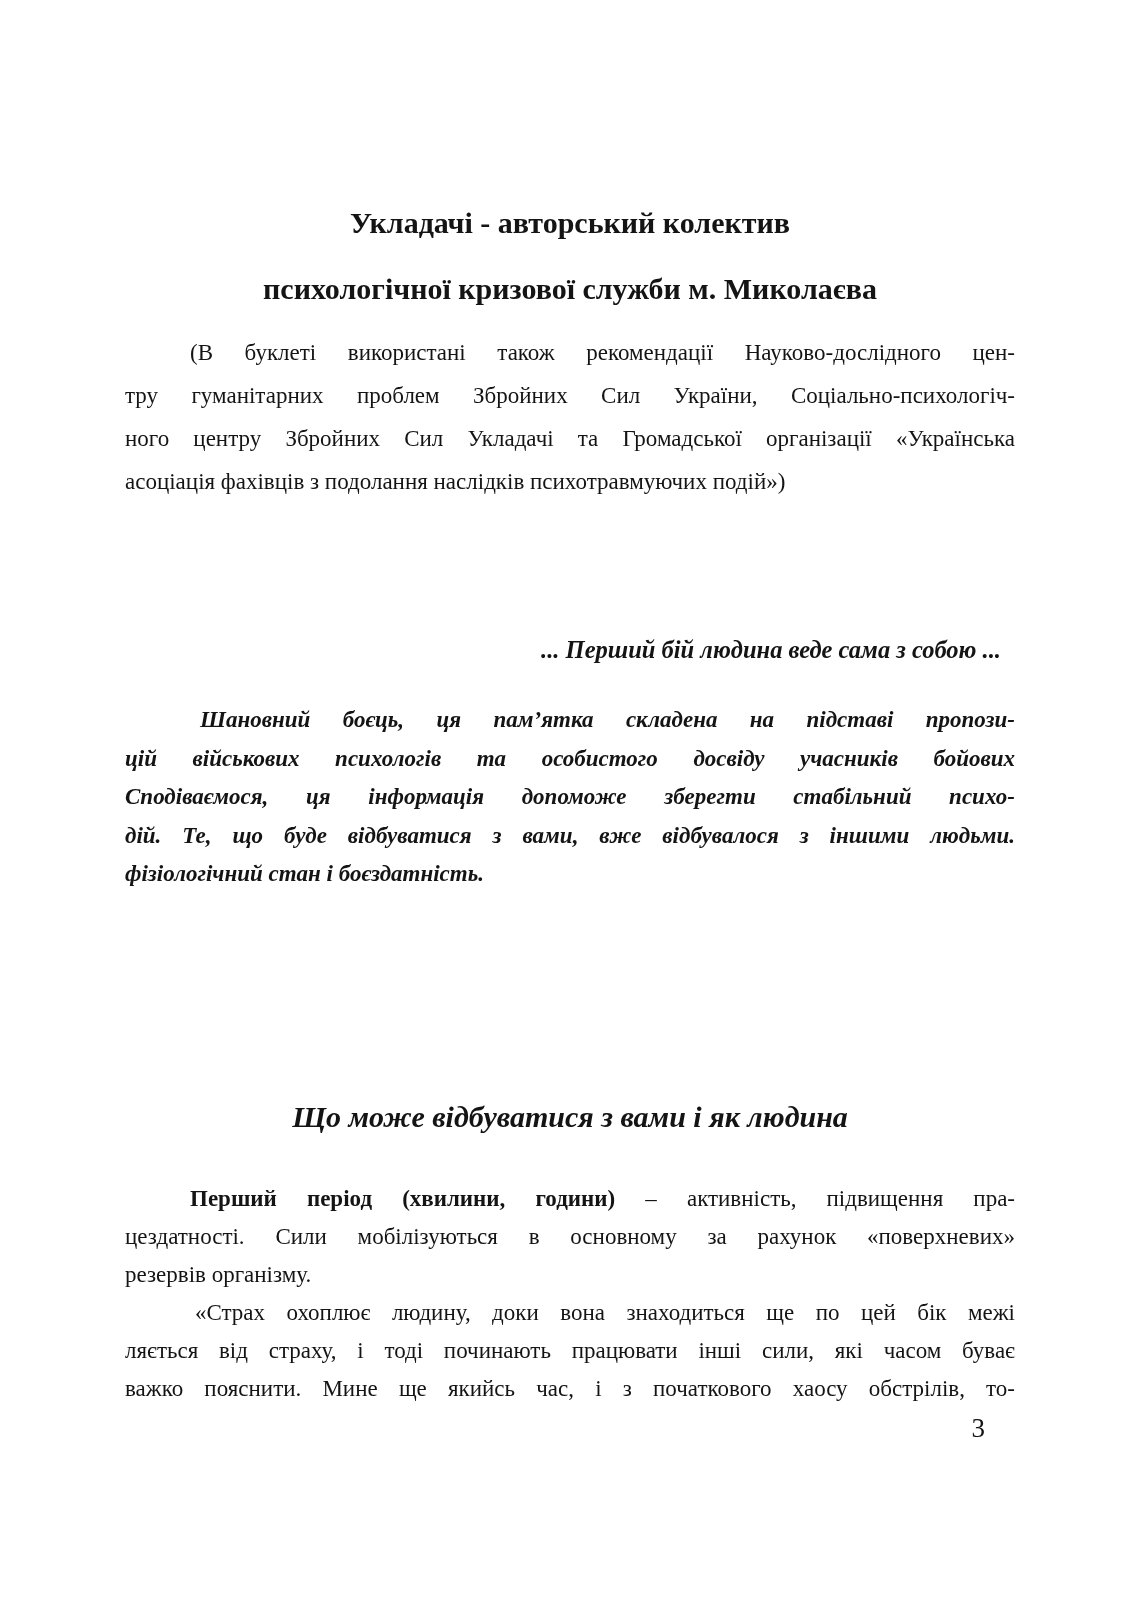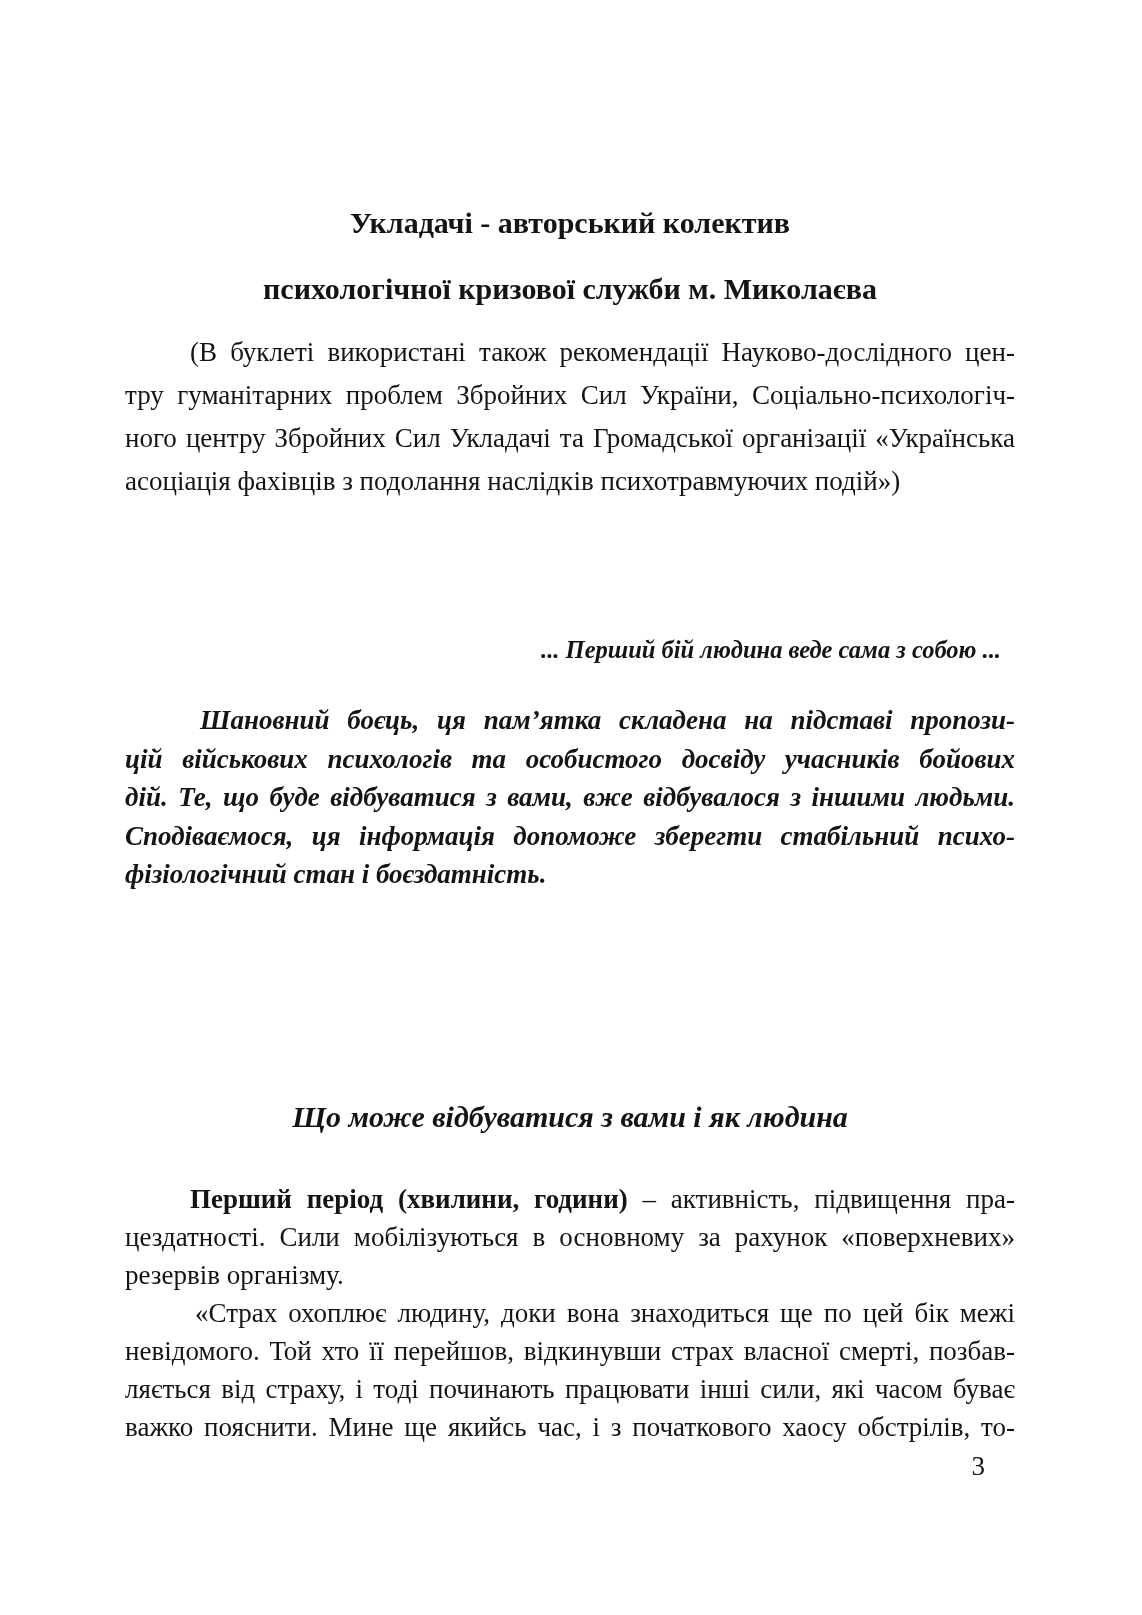--- a/index.html
+++ b/index.html
@@ -13,21 +13,21 @@
     font-family:"Liberation Serif","DejaVu Serif",serif;
     color:#141414;
     overflow:hidden;
   }
   .h{font-weight:bold;text-align:center;margin:0;}
   .t1{font-size:30px;line-height:36px;margin-top:205px;}
   .t2{font-size:30px;line-height:36px;margin-top:30px;}
   .t3{font-size:30px;line-height:46px;margin-top:200px;font-style:italic;}
   .t3b{font-size:30px;line-height:46px;margin-top:0;}
 
-  .para{margin:0;font-size:27px;}
+  .para{margin:0;font-size:23px;}
   .intro{margin-top:24px;line-height:43px;--ind:65px;}
   .address{margin-top:33px;line-height:38.5px;font-weight:bold;font-style:italic;--ind:75px;}
   .body1{margin-top:40px;line-height:38px;}
   .body2{margin-top:0;line-height:38px;--ind:70px;}
 
   .epigraph{
     margin-top:128px;
     font-size:24.5px;line-height:37px;
     font-weight:bold;font-style:italic;
     text-align:right;
@@ -60,37 +60,36 @@
       <div class="tline">тру гуманітарних проблем Збройних Сил України, Соціально-психологіч-</div>
       <div class="tline">ного центру Збройних Сил Укладачі та Громадської організації «Українська</div>
       <div class="tline last">асоціація фахівців з подолання наслідків психотравмуючих подій»)</div>
     </div>
 
   <div class="epigraph">... Перший бій людина веде сама з собою ...</div>
 
   <div class="para address ind">
       <div class="tline">Шановний боєць, ця пам’ятка складена на підставі пропози-</div>
       <div class="tline">цій військових психологів та особистого досвіду учасників бойових</div>
+      <div class="tline">Сподіваємося, ця інформація допоможе зберегти стабільний психо-</div>
       <div class="tline">дій. Те, що буде відбуватися з вами, вже відбувалося з іншими людьми.</div>
-      <div class="tline">Сподіваємося, ця інформація допоможе зберегти стабільний психо-</div>
       <div class="tline last">фізіологічний стан і боєздатність.</div>
     </div>
 
   <h2 class="h t3">Що може відбуватися з вами і як людина</h2>
 
   <div class="para body1">
     <div class="tline firstline"><b>Перший період (хвилини, години)</b><span> – активність, підвищення пра-</span></div>
     <div>
         <div class="tline">цездатності. Сили мобілізуються в основному за рахунок «поверхневих»</div>
         <div class="tline last">резервів організму.</div>
       </div>
   </div>
 
   <div class="para body2 ind alljust">
       <div class="tline">«Страх охоплює людину, доки вона знаходиться ще по цей бік межі</div>
-      <div class="tline">невідомого. Той хто її перейшов, відкинувши страх власної смерті, позбав-</div>
       <div class="tline">ляється від страху, і тоді починають працювати інші сили, які часом буває</div>
       <div class="tline last">важко пояснити. Мине ще якийсь час, і з початкового хаосу обстрілів, то-</div>
     </div>
 
   <div class="pagenum">3</div>
 
 </div>
 
 </body></html>

